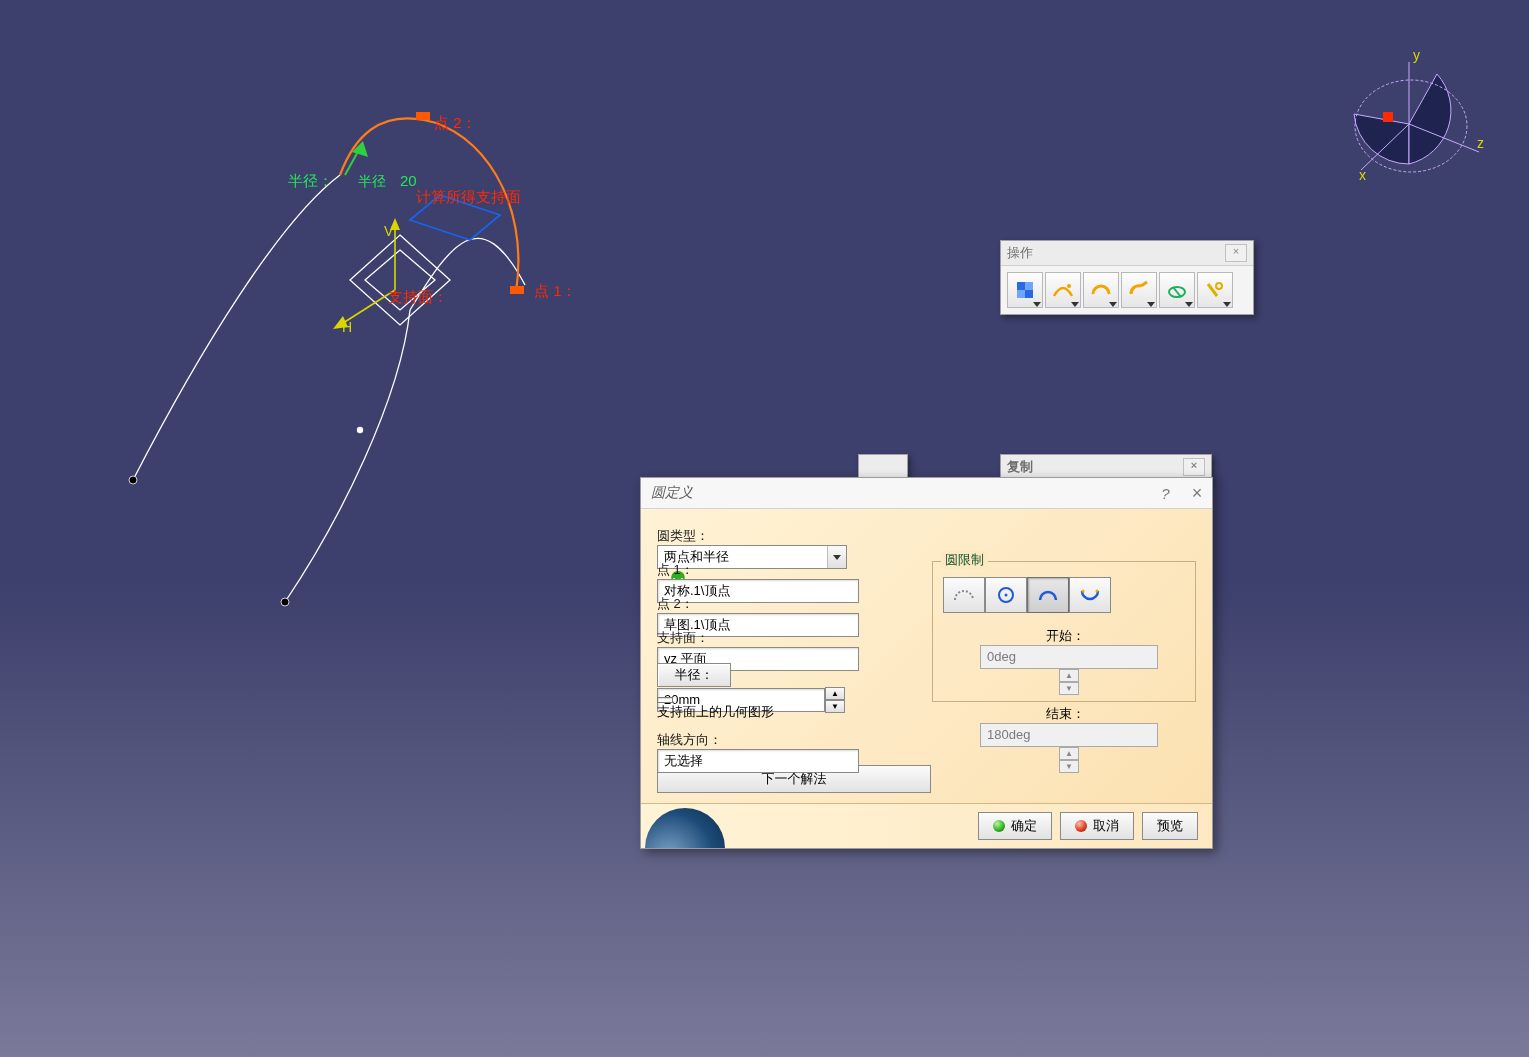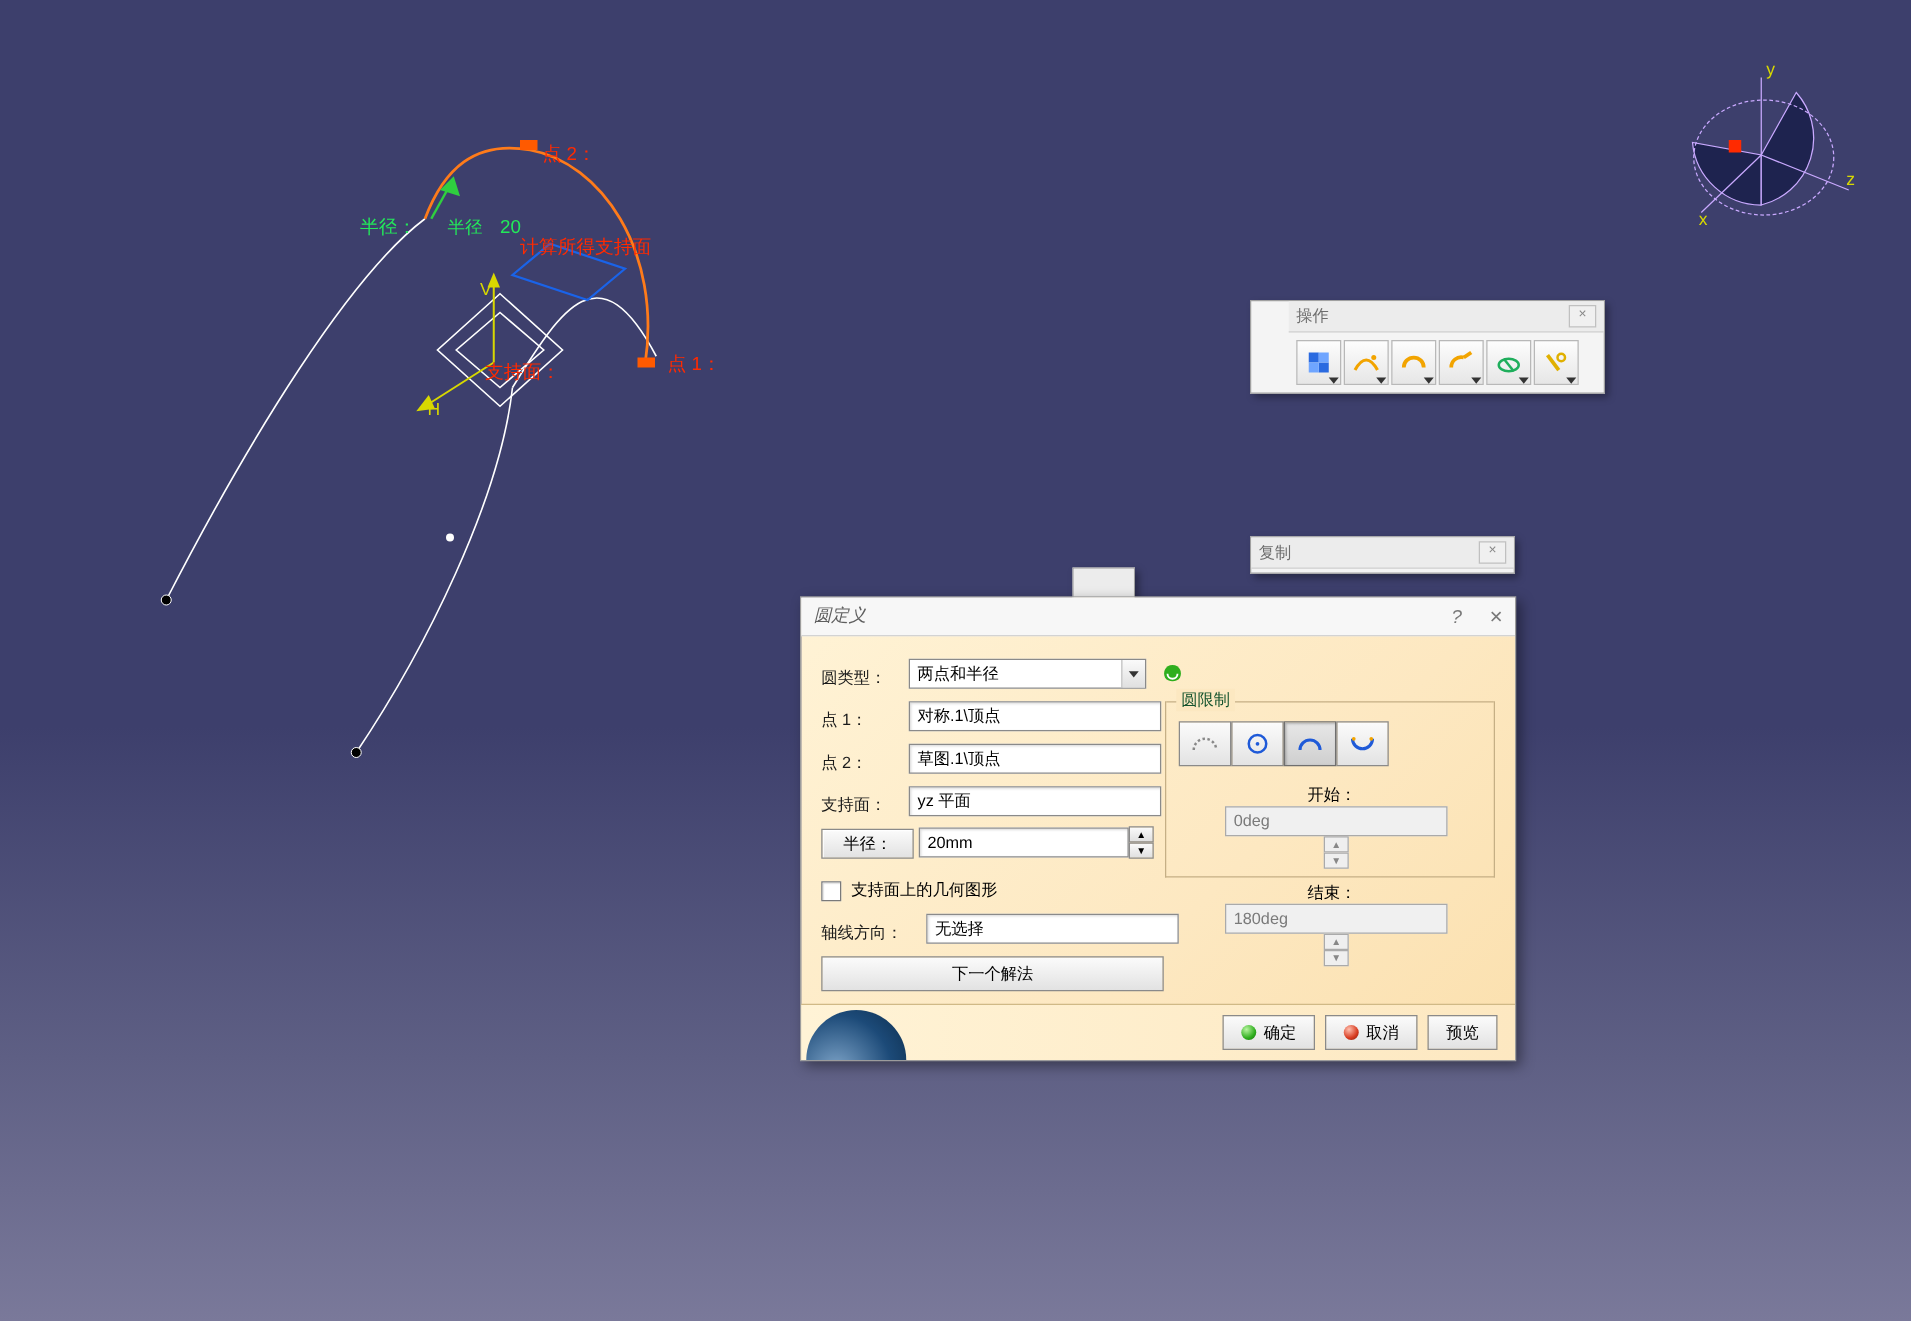--- a/index.html
+++ b/index.html
@@ -12,21 +12,21 @@
   .toolbox .tb-body{padding:6px;display:flex;gap:2px;}
   .tool-btn{width:34px;height:34px;border:1px solid #b8b8b8;background:linear-gradient(#fdfdfd,#e6e6e6);display:flex;align-items:center;justify-content:center;position:relative;}
   .tool-btn .arr{position:absolute;right:1px;bottom:0;width:0;height:0;border-left:4px solid transparent;border-right:4px solid transparent;border-top:5px solid #333;}
   
   .dialog{position:absolute;left:640px;top:477px;width:571px;background:linear-gradient(135deg,#fff3d6 0%,#fde8c1 60%,#fbe0ae 100%);border:1px solid #9c9c9c;box-shadow:4px 4px 10px rgba(0,0,0,.4);}
   .dlg-title{height:30px;display:flex;align-items:center;justify-content:space-between;padding:0 10px;background:#f7f7f7;border-bottom:1px solid #d3d3d3;color:#5f5f5f;font-size:14px;font-style:italic;}
   .dlg-title .right{display:flex;gap:22px;align-items:center;color:#7a7a7a;}
   .dlg-title .dlg-help{font-size:15px;}
   .dlg-title .dlg-close{font-size:18px;cursor:default;}
   .dlg-body{padding:18px 16px 10px 16px;position:relative;}
-  .row{display:flex;align-items:flex-end;margin-bottom:10px;height:24px;}
+  .row{display:flex;align-items:flex-start;margin-bottom:10px;height:24px;flex-direction:column;}
   .lab{width:70px;color:#1a1a1a;}
   .field{width:188px;height:22px;border:1px solid #8a8a8a;background:#fff;padding:0 6px;line-height:22px;box-shadow:inset 1px 1px 2px rgba(0,0,0,.15);}
   .btn-f{height:22px;border:1px solid #8a8a8a;background:linear-gradient(#fbfbfb,#e2e2e2);padding:0 10px;line-height:22px;box-shadow:1px 1px 0 #fff inset;}
   .combo{display:flex;align-items:center;width:188px;height:22px;border:1px solid #8a8a8a;background:#fff;}
   .combo span{flex:1;padding:0 6px;line-height:22px;}
   .combo .cv{width:18px;height:22px;border-left:1px solid #bcbcbc;background:linear-gradient(#fafafa,#e0e0e0);display:flex;align-items:center;justify-content:center;}
   .combo .cv::after{content:"";width:0;height:0;border-left:4px solid transparent;border-right:4px solid transparent;border-top:5px solid #333;}
   .swirl{width:22px;height:22px;margin-left:10px;display:inline-flex;align-items:center;justify-content:center;}
   .spinbox{display:flex;align-items:center;width:188px;}
   .spinbox .field{flex:1;}
@@ -104,21 +104,21 @@
     <ellipse cx="82" cy="82" rx="56" ry="46" fill="none" stroke="#c9a9ff" stroke-width="1" stroke-dasharray="3 2"></ellipse>
     <line x1="80" y1="80" x2="80" y2="18" stroke="#c9a9ff"></line>
     <line x1="80" y1="80" x2="150" y2="108" stroke="#c9a9ff"></line>
     <line x1="80" y1="80" x2="32" y2="126" stroke="#c9a9ff"></line>
     <rect x="54" y="68" width="10" height="10" fill="#ff2a00"></rect>
     <text x="84" y="16" fill="#d8d800">y</text>
     <text x="148" y="104" fill="#d8d800">z</text>
     <text x="30" y="136" fill="#d8d800">x</text>
   </svg>
 
-  <div class="toolbox" style="left:1000px;top:240px;width:252px;padding-left:30px;">
+  <div class="toolbox" style="left:1000px;top:240px;width:252px;">
     <div class="tb-title">
       <span>操作</span>
       <span class="tb-close">×</span>
     </div>
     <div class="tb-body">
       <div class="tool-btn">
         <svg width="24" height="24">
             <rect x="4" y="4" width="8" height="8" fill="#2a6ae0"></rect>
             <rect x="12" y="12" width="8" height="8" fill="#2a6ae0"></rect>
             <rect x="12" y="4" width="8" height="8" fill="#6fa5ff"></rect>
@@ -156,21 +156,21 @@
       <div class="tool-btn">
         <svg width="24" height="24">
             <path d="M5 6 L14 18" stroke="#e0b000" stroke-width="3"></path>
             <circle cx="16" cy="8" r="3" fill="none" stroke="#e0b000" stroke-width="2"></circle>
           </svg>
         <span class="arr"></span>
       </div>
     </div>
   </div>
 
-  <div class="toolbox" style="left:1000px;top:429px;width:210px;height:28px;">
+  <div class="toolbox" style="left:1000px;top:454px;width:210px;height:28px;font-weight:bold;">
     <div class="tb-title">
       <span>复制</span>
       <span class="tb-close">×</span>
     </div>
   </div>
 
   <div class="toolbox" style="left:858px;top:454px;width:48px;height:28px;">
     <div class="tb-title">
         <span></span>
       </div>

